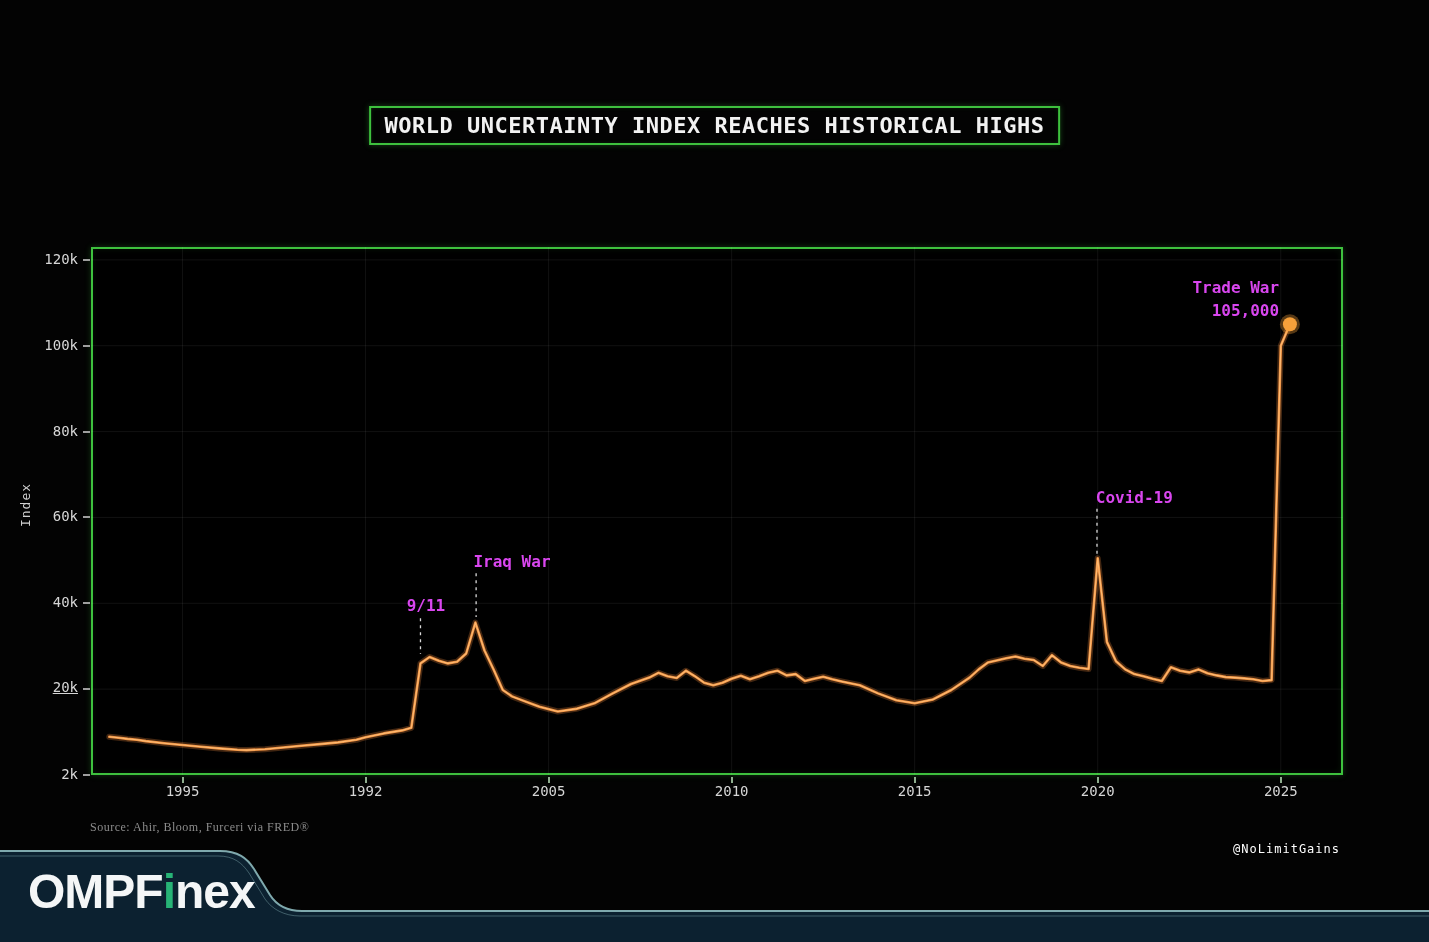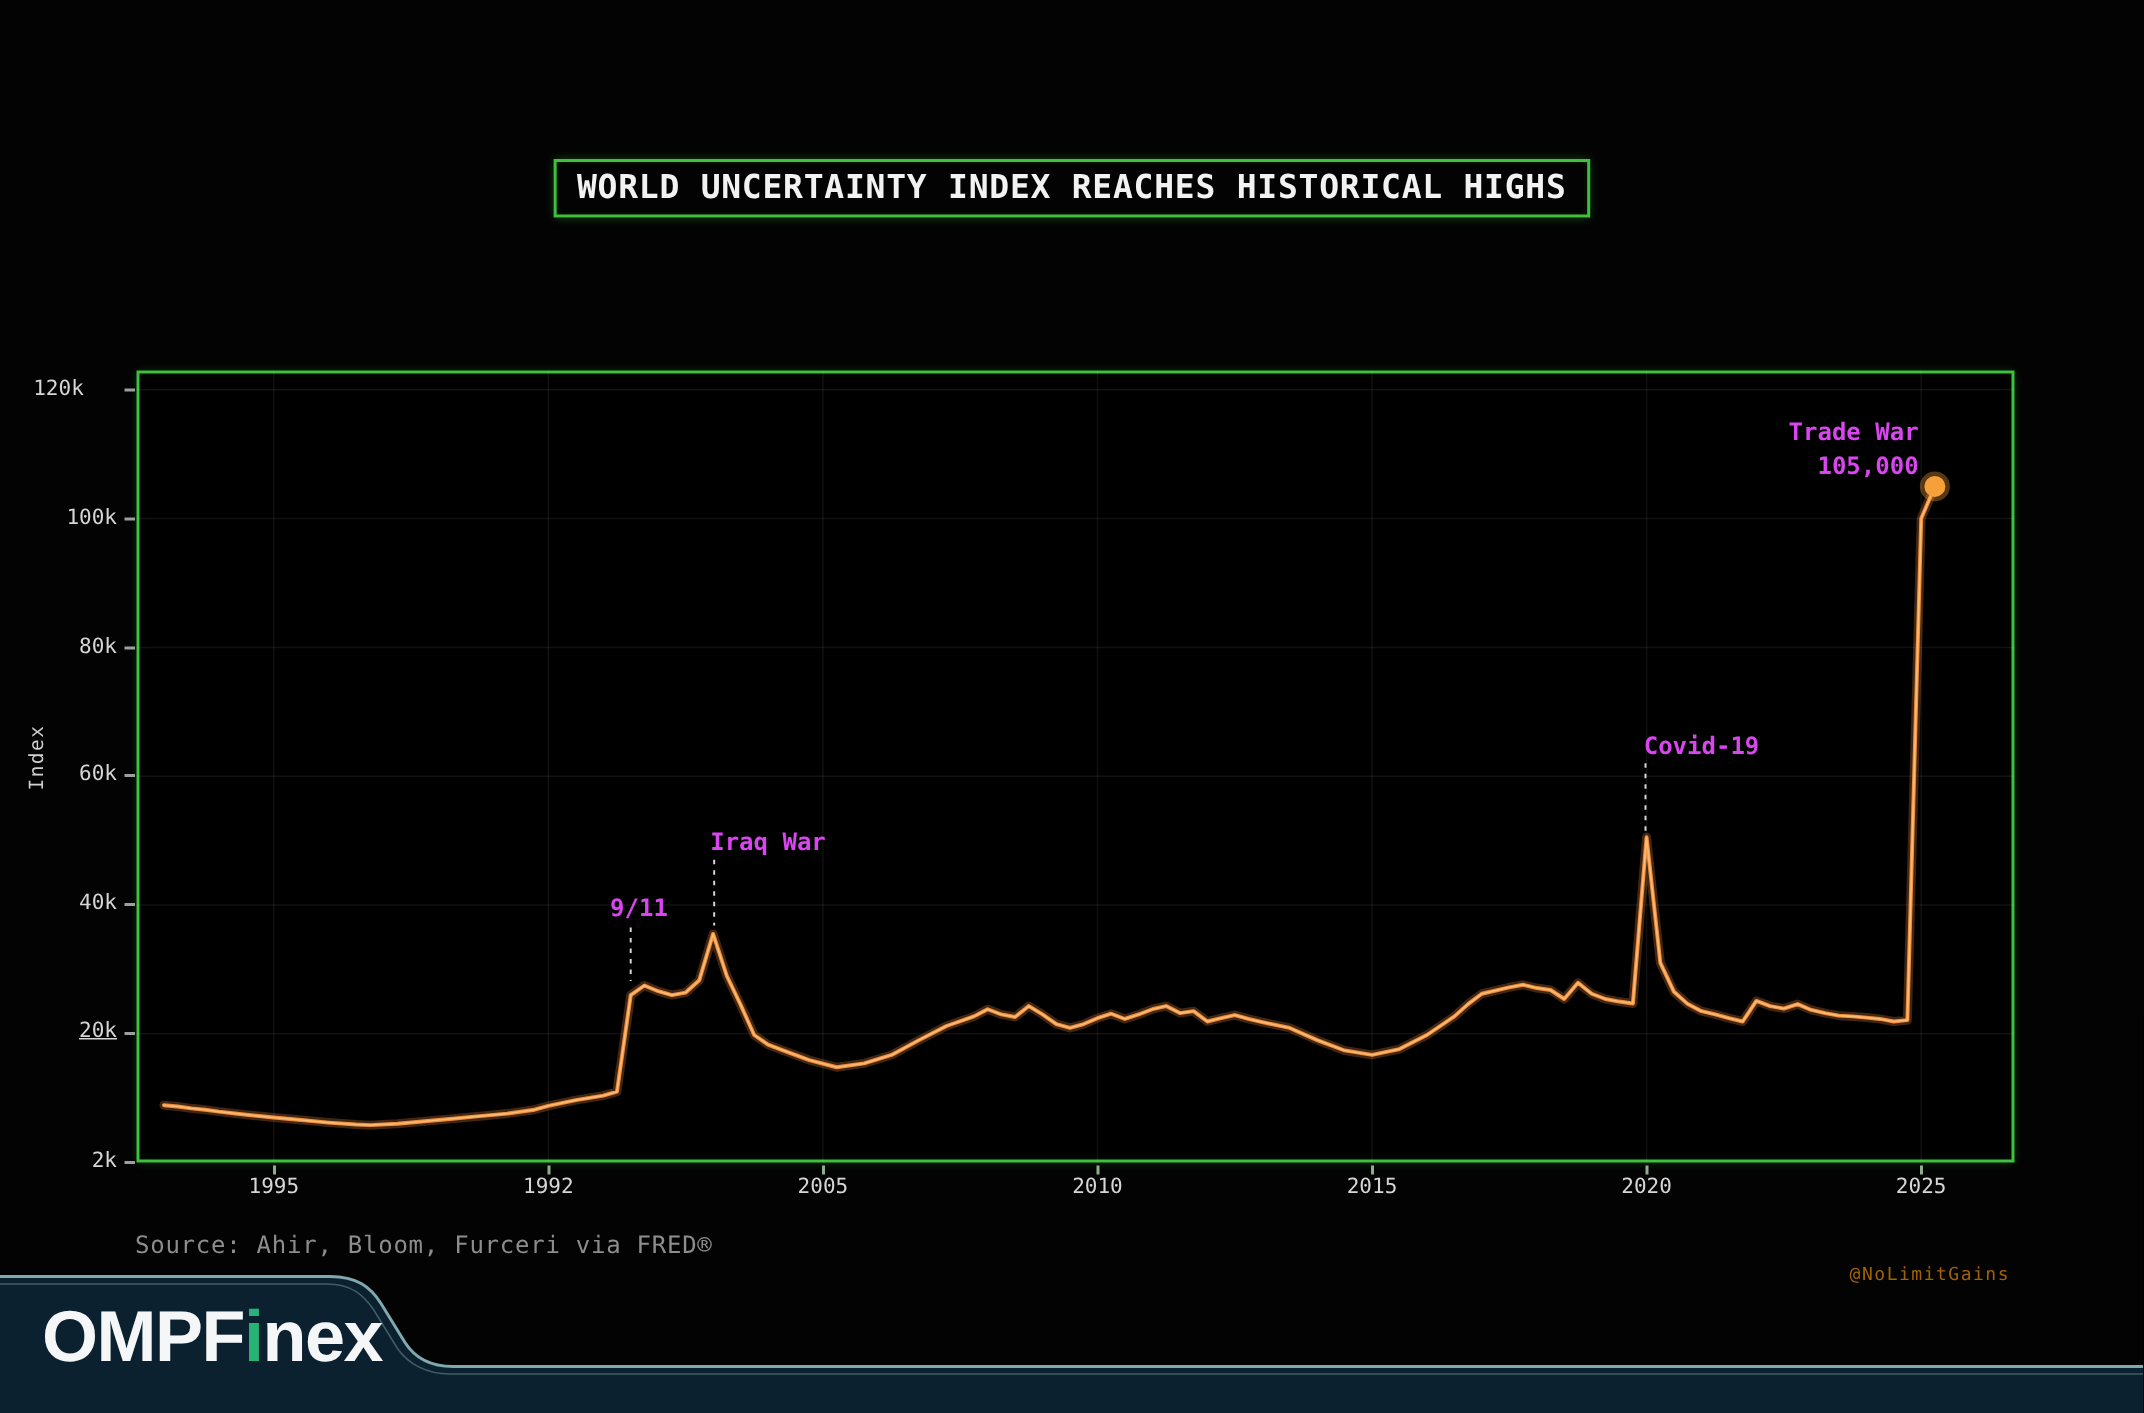--- a/index.html
+++ b/index.html
@@ -26,22 +26,22 @@
   .xtick-label{position:absolute;transform:translateX(-50%);font-size:14px;color:#d6d6d6;}
   .ytick-mark{position:absolute;width:7px;height:2px;background:#9e9e9e;}
   .xtick-mark{position:absolute;width:2px;height:6px;background:#8fae8f;}
 
   #chart-svg{position:absolute;left:0;top:0;pointer-events:none;}
 
   .annotation{position:absolute;transform:translate(-50%,-50%);text-align:right;
     font-size:16px;font-weight:bold;color:#d946ef;line-height:23px;white-space:nowrap;}
 
   
-  #source-note{position:absolute;left:90px;top:820px;font-size:16px;color:#8d8d8d;letter-spacing:.5px;}
-  #watermark{position:absolute;right:89px;top:842px;font-size:12px;color:#a16207;letter-spacing:1px;}
+  #source-note{position:absolute;left:90px;top:820px;font-size:12px;color:#8d8d8d;letter-spacing:.5px;font-family:Liberation Serif, serif;}
+  #watermark{position:absolute;right:89px;top:842px;font-size:12px;color:#ffffff;letter-spacing:1px;}
 
   
   #banner-svg{position:absolute;left:0;bottom:0;}
   #logo{position:absolute;left:28px;top:866px;font-family:"Liberation Sans","DejaVu Sans",sans-serif;
     font-size:48px;font-weight:700;letter-spacing:-1px;color:#f4f6f7;line-height:52px;}
   #logo .accent{color:#27b376;}
 </style>
 </head>
 <body>
 
@@ -86,21 +86,21 @@
       <div class="ytick-label" style="left: 0px; top: 679px; text-decoration: underline;">20k</div>
       <div class="ytick-mark" style="left: 83px; top: 688.146px;"></div>
       <div class="ytick-label" style="left: 0px; top: 594.293px;">40k</div>
       <div class="ytick-mark" style="left: 83px; top: 602.293px;"></div>
       <div class="ytick-label" style="left: 0px; top: 508.439px;">60k</div>
       <div class="ytick-mark" style="left: 83px; top: 516.439px;"></div>
       <div class="ytick-label" style="left: 0px; top: 422.585px;">80k</div>
       <div class="ytick-mark" style="left: 83px; top: 430.585px;"></div>
       <div class="ytick-label" style="left: 0px; top: 336.732px;">100k</div>
       <div class="ytick-mark" style="left: 83px; top: 344.732px;"></div>
-      <div class="ytick-label" style="left: 0px; top: 250.878px; text-align: center;">120k</div>
+      <div class="ytick-label" style="left: 0px; top: 250.878px;">120k</div>
       <div class="ytick-mark" style="left: 83px; top: 258.878px;"></div>
       <div class="xtick-label" style="left: 182.52px; top: 783px;">1995</div>
       <div class="xtick-mark" style="left: 181.52px; top: 777px;"></div>
       <div class="xtick-label" style="left: 365.561px; top: 783px;">1992</div>
       <div class="xtick-mark" style="left: 364.561px; top: 777px;"></div>
       <div class="xtick-label" style="left: 548.602px; top: 783px;">2005</div>
       <div class="xtick-mark" style="left: 547.602px; top: 777px;"></div>
       <div class="xtick-label" style="left: 731.643px; top: 783px;">2010</div>
       <div class="xtick-mark" style="left: 730.643px; top: 777px;"></div>
       <div class="xtick-label" style="left: 914.684px; top: 783px;">2015</div>

